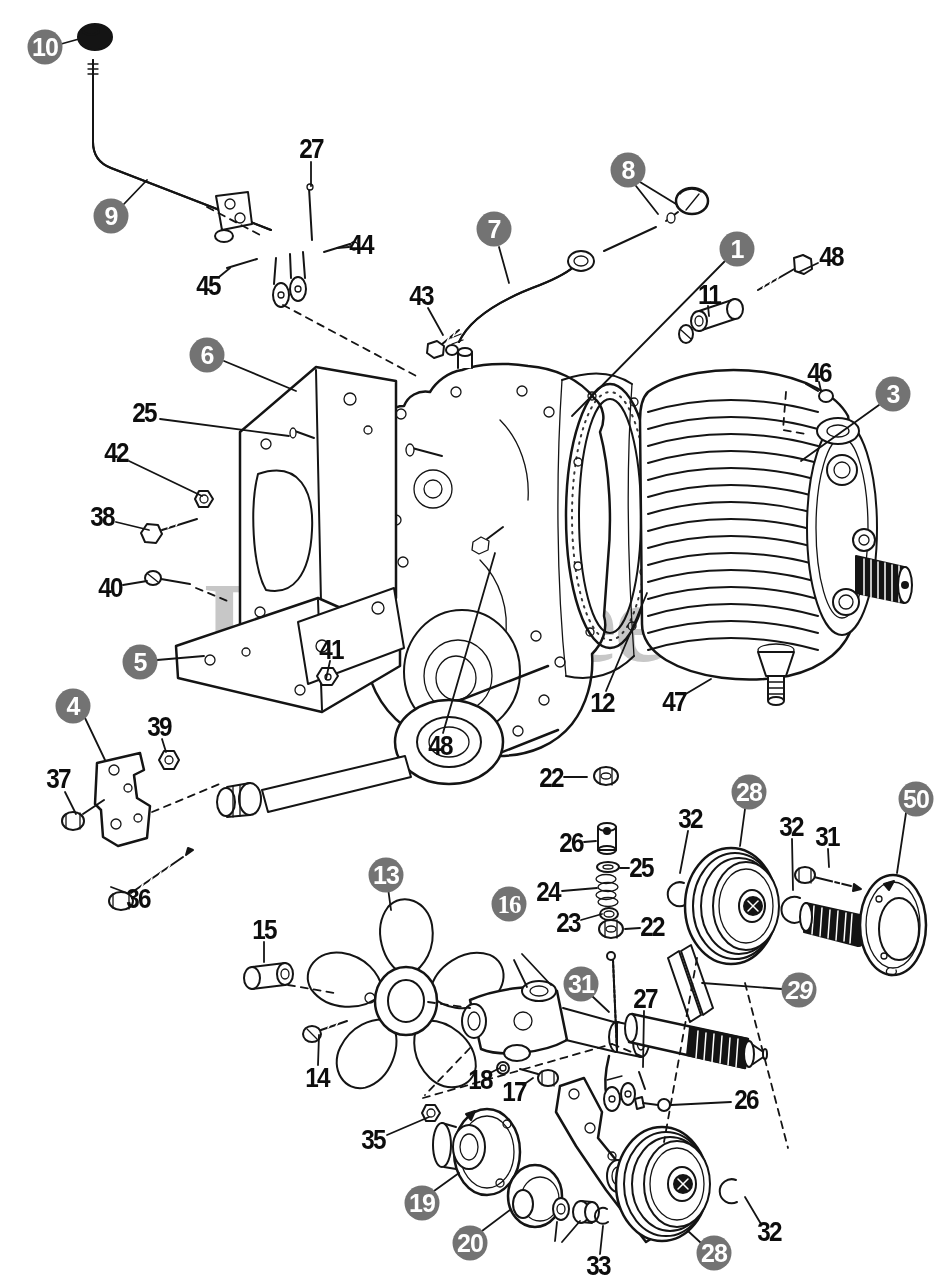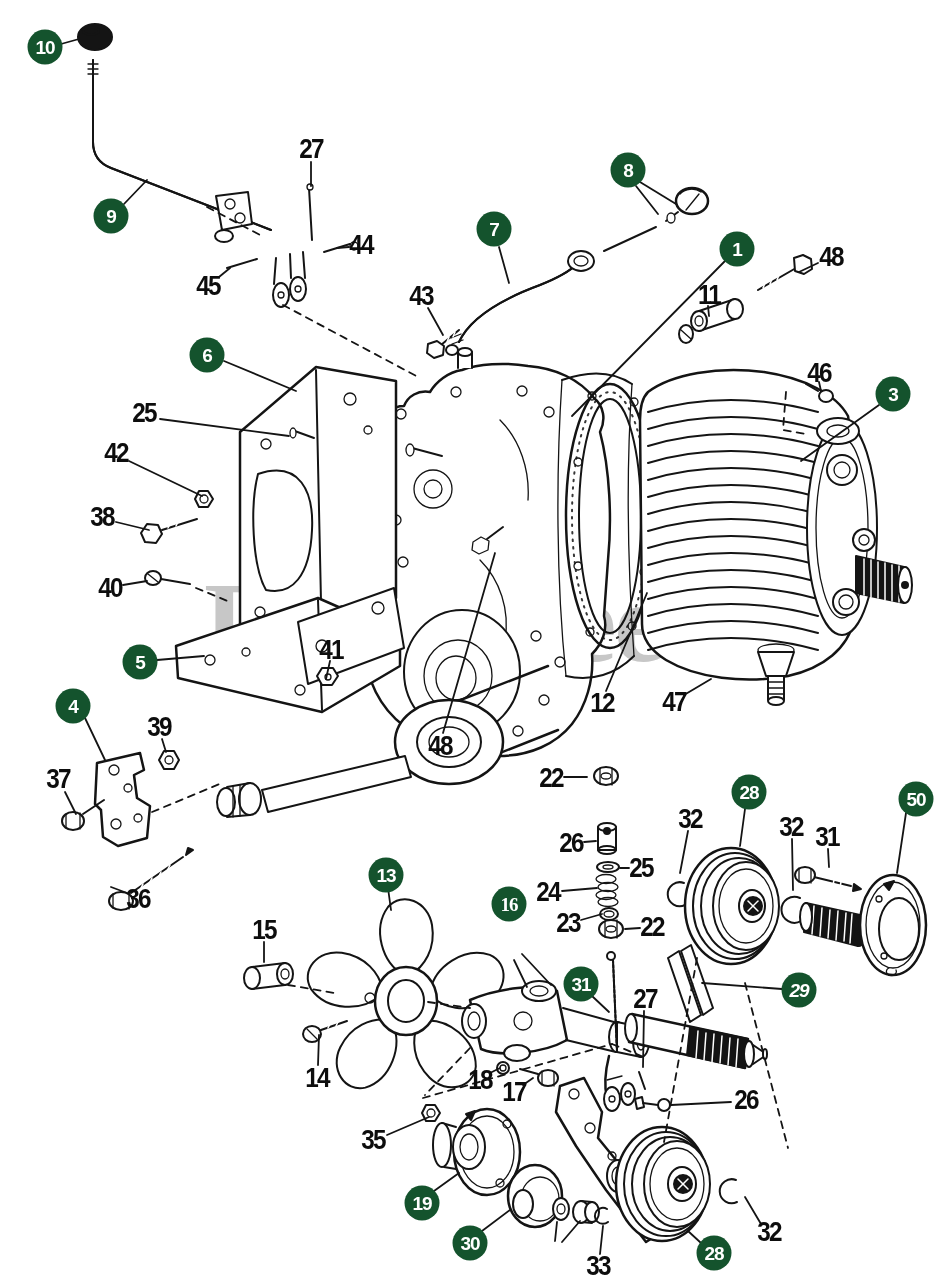--- a/index.html
+++ b/index.html
@@ -6,22 +6,22 @@
   .stage{position:relative;width:937px;height:1280px;background:#ffffff;overflow:hidden;
          font-family:"Liberation Sans",sans-serif;}
   .watermark{position:absolute;left:204px;top:566px;z-index:0;color:#c7c7c7;
              font-family:"Liberation Serif",serif;font-weight:bold;font-size:114px;
              line-height:1;letter-spacing:-2px;white-space:nowrap;user-select:none;}
   .watermark sup{font-size:34px;vertical-align:38px;letter-spacing:0;}
   svg.diagram{position:absolute;left:0;top:0;z-index:1;}
   .callout-layer{position:absolute;left:0;top:0;width:100%;height:100%;z-index:2;}
   .callout{position:absolute;transform:translate(-50%,-50%);color:#0d0d0d;
            font-weight:700;text-align:center;}
-  .callout.circled{width:35px;height:35px;border-radius:50%;background:#14532d;color:#fff;
-                   font-size:19px;line-height:35px;letter-spacing:-1px;}
+  .callout.circled{width:35px;height:35px;border-radius:50%;background:#737373;color:#fff;
+                   font-size:25px;line-height:35px;letter-spacing:-1px;}
   .callout.plain{font-size:27px;letter-spacing:-2px;transform:translate(-50%,-50%) scaleX(.9);}
   
   .diagram *{vector-effect:none;}
   .diagram path,.diagram ellipse,.diagram circle,.diagram line,.diagram polyline,.diagram polygon{
       stroke:#141414;fill:none;stroke-width:2;stroke-linecap:round;stroke-linejoin:round;}
   .diagram .w{fill:#ffffff;}
   .diagram .k{fill:#141414;}
   .diagram .thin{stroke-width:1.3;}
   .diagram .med{stroke-width:2.5;}
   .diagram .wl{stroke:#ffffff;stroke-width:1.5;}
@@ -603,21 +603,21 @@
       <div class="callout circled" style="left: 494px; top: 229px;">7</div>
       <div class="callout circled" style="left: 737px; top: 249px;">1</div>
       <div class="callout circled" style="left: 893px; top: 394px;">3</div>
       <div class="callout circled" style="left: 207px; top: 355px;">6</div>
       <div class="callout circled" style="left: 140px; top: 662px;">5</div>
       <div class="callout circled" style="left: 73px; top: 706px;">4</div>
       <div class="callout circled" style="left: 386px; top: 875px;">13</div>
       <div class="callout circled" style="left: 509px; top: 904px; font-family: Liberation Serif, serif;">16</div>
       <div class="callout circled" style="left: 581px; top: 984px;">31</div>
       <div class="callout circled" style="left: 422px; top: 1203px;">19</div>
-      <div class="callout circled" style="left: 470px; top: 1243px;">30</div>
+      <div class="callout circled" style="left: 470px; top: 1243px;">20</div>
       <div class="callout circled" style="left: 556px; top: 1308px;">34</div>
       <div class="callout circled" style="left: 749px; top: 792px;">28</div>
       <div class="callout circled" style="left: 916px; top: 799px;">50</div>
       <div class="callout circled" style="left: 799px; top: 990px; font-style: italic;">29</div>
       <div class="callout circled" style="left: 714px; top: 1253px;">28</div>
       <div class="callout plain" style="left: 311px; top: 149px;">27</div>
       <div class="callout plain" style="left: 361px; top: 245px;">44</div>
       <div class="callout plain" style="left: 208px; top: 286px;">45</div>
       <div class="callout plain" style="left: 421px; top: 296px;">43</div>
       <div class="callout plain" style="left: 831px; top: 257px;">48</div>

